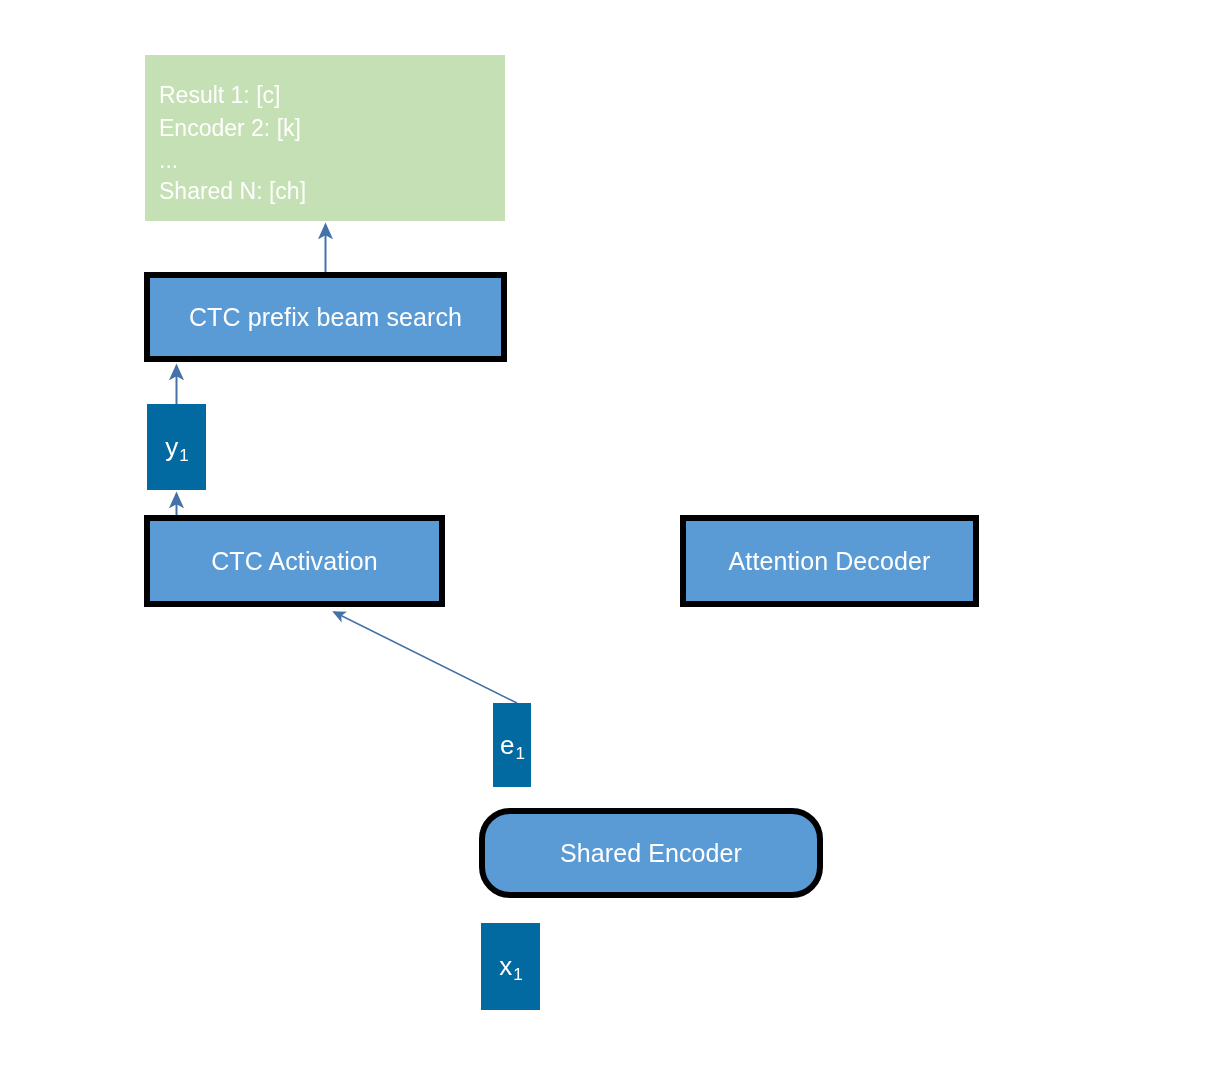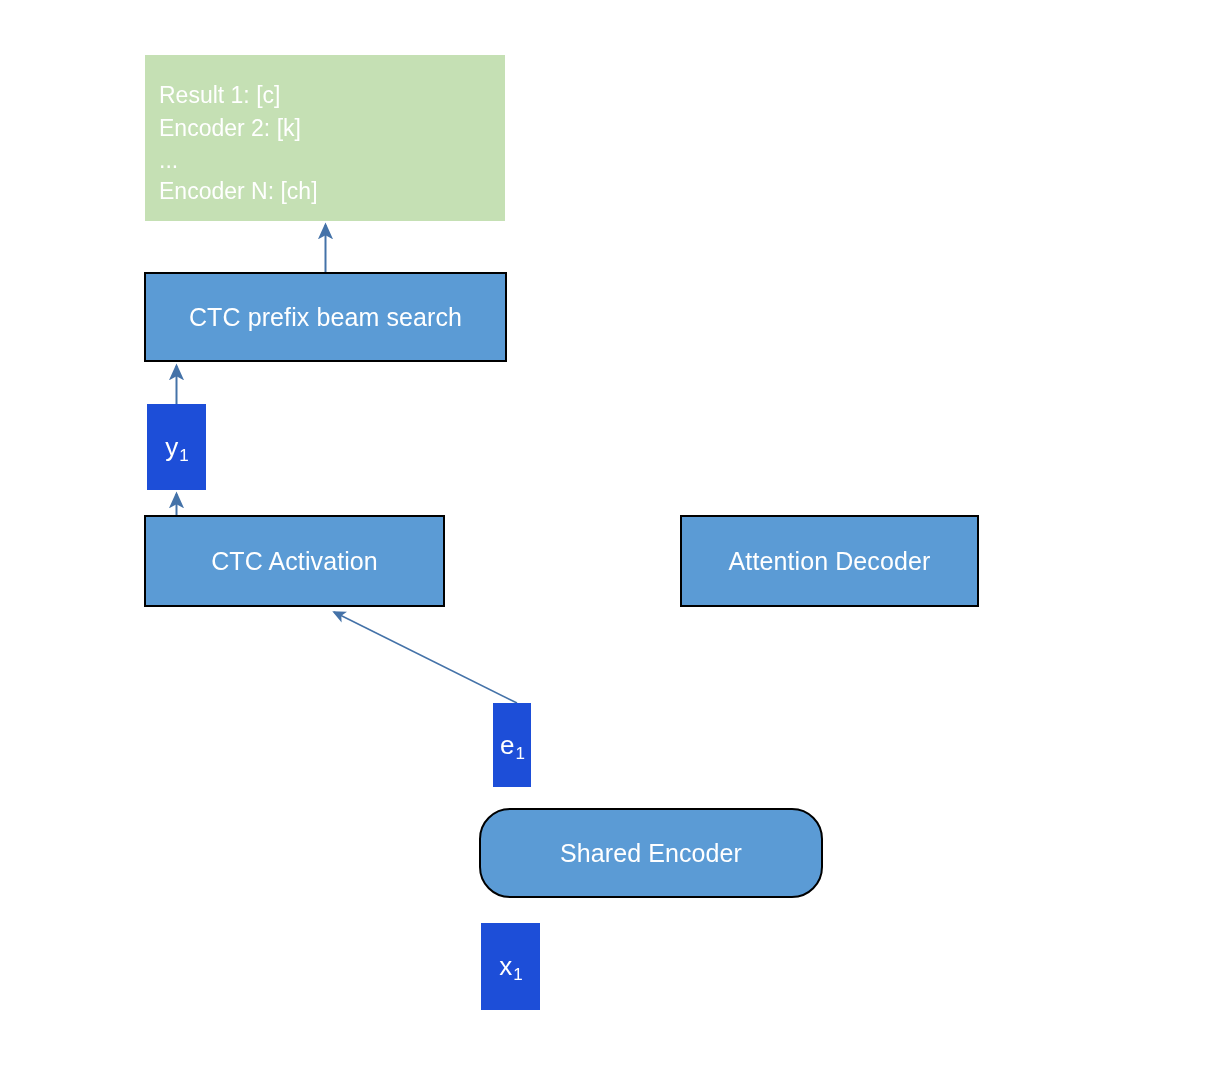--- a/index.html
+++ b/index.html
@@ -21,35 +21,35 @@
     position: absolute;
     box-sizing: border-box;
     display: flex;
     align-items: center;
     justify-content: center;
     color: #ffffff;
     font-family: "Liberation Sans", sans-serif;
   }
   .node-blue {
     background: #5B9BD5;
-    border: 2px solid #000000;
+    border: 6px solid #000000;
     font-size: 25px;
     letter-spacing: 0.1px;
   }
   .node-green-light {
     background: #C5E0B4;
     border: none;
     display: block;
     padding: 24px 14px 3px 14px;
     font-size: 23px;
     line-height: 33px;
     text-align: left;
   }
   .node-green-small {
-    background: #1d4ed8;
+    background: #0369a1;
     border: none;
     font-size: 26px;
   }
   .node-green-small .sub {
     font-size: 17px;
     vertical-align: baseline;
     position: relative;
     top: 5px;
     left: 1px;
   }
@@ -88,21 +88,21 @@
 
     <line x1="176.5" y1="515" x2="176.5" y2="494" stroke="#4472A8" stroke-width="2" marker-end="url(#arrowhead)"></line>
 
     <line x1="517" y1="703" x2="334" y2="612" stroke="#4472A8" stroke-width="1.6" marker-end="url(#arrowhead)"></line>
   </svg>
 
   <div class="node node-green-light" style="left:145px; top:55px; width:360px; height:166px;">
     <div class="result-line">Result 1: [c]</div>
     <div class="result-line">Encoder 2: [k]</div>
     <div class="result-line dots">...</div>
-    <div class="result-line">Encoder N: [ch]</div>
+    <div class="result-line">Shared N: [ch]</div>
   </div>
 
   <div class="node node-blue" style="left:144px; top:272px; width:363px; height:90px;">
     <span>CTC prefix beam search</span>
   </div>
 
   <div class="node node-green-small" style="left:147px; top:404px; width:59px; height:86px;">
     <span><span>y</span><span class="sub">1</span></span>
   </div>
 

